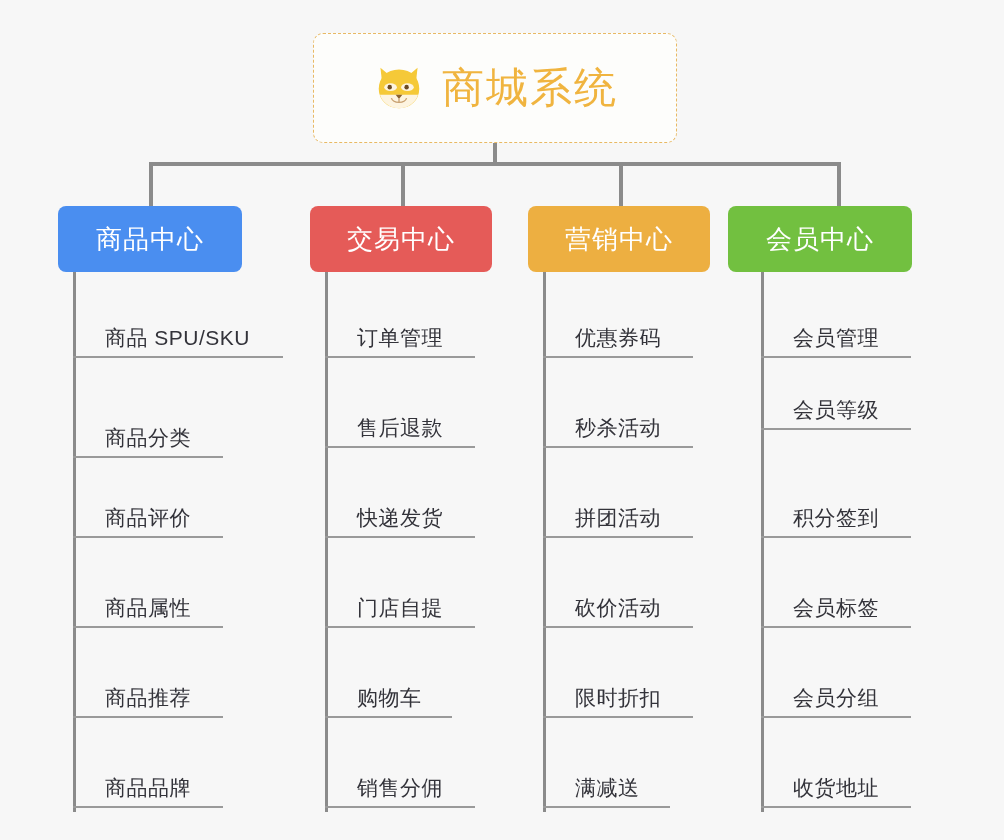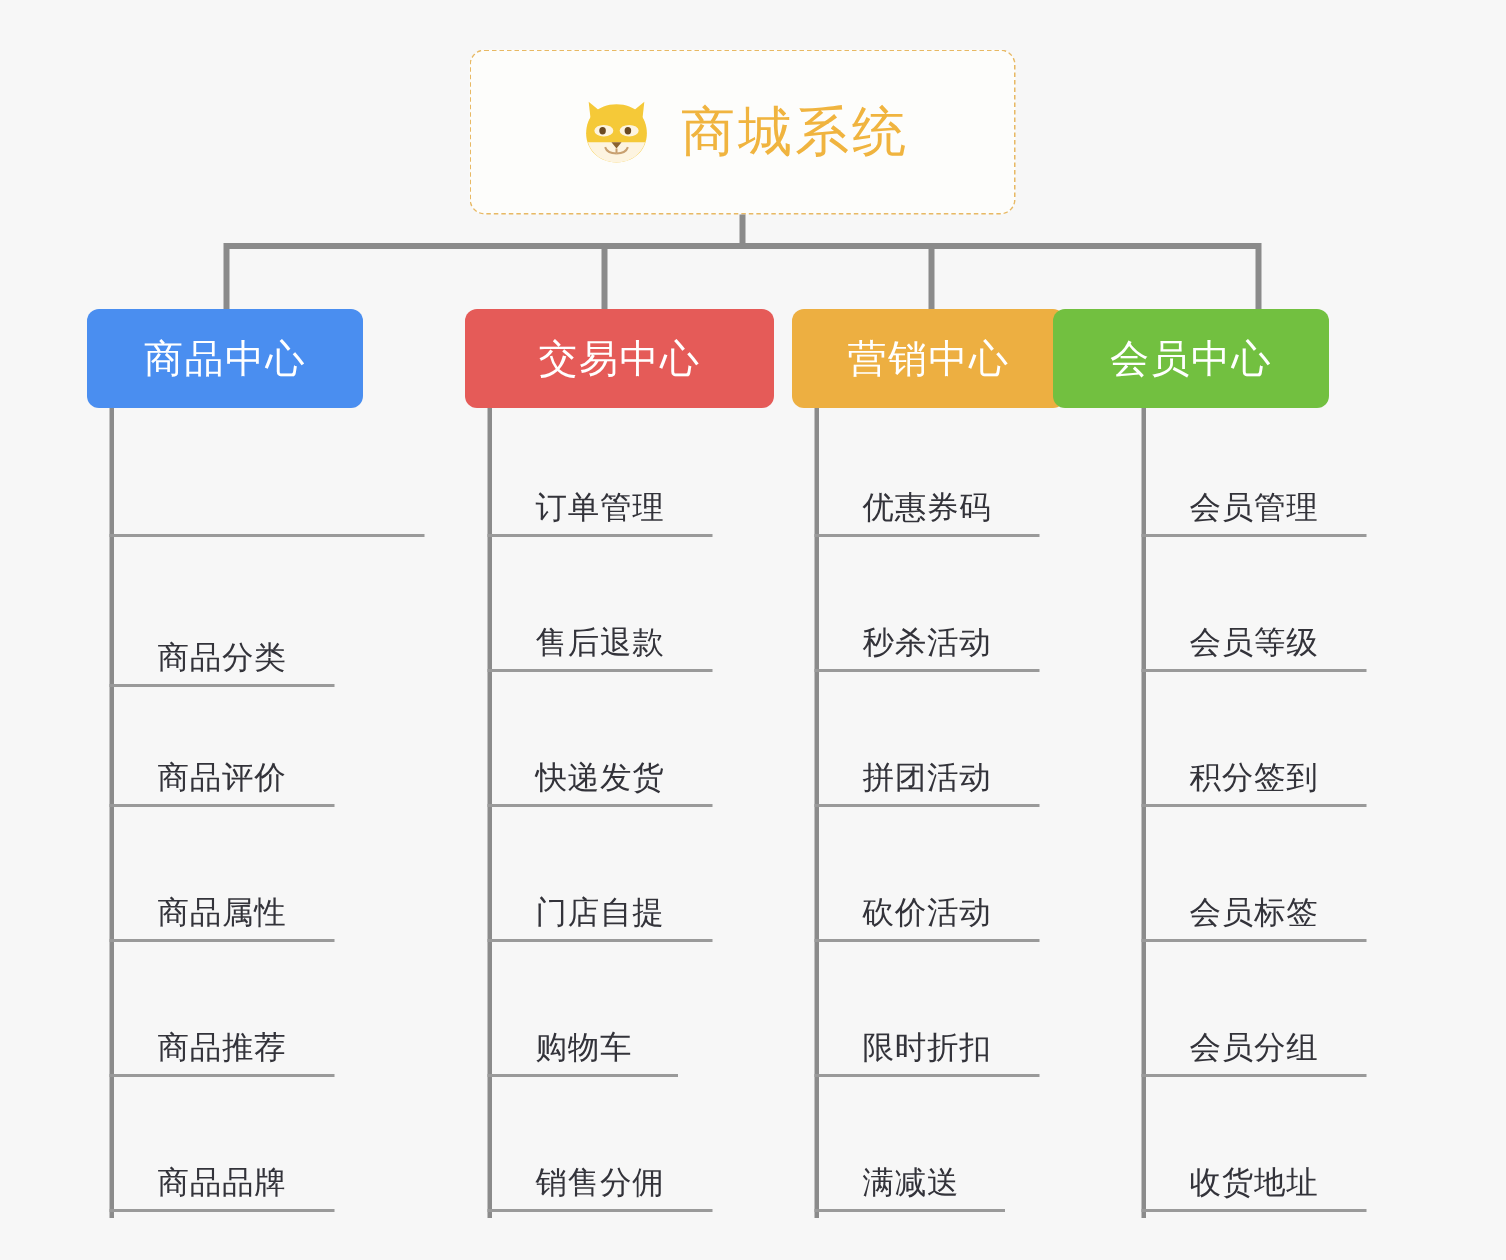--- a/index.html
+++ b/index.html
@@ -33,21 +33,21 @@
     align-items: center;
     justify-content: center;
     gap: 16px;
   }
   .root-emoji {
     width: 54px;
     height: 54px;
     flex: 0 0 auto;
   }
   .root-title {
-    font-size: 36px;
+    font-size: 42px;
     color: #f0b43f;
     letter-spacing: 2px;
     line-height: 1;
     white-space: nowrap;
   }
 
   
   .conn {
     position: absolute;
     background: #8b8b8b;
@@ -133,20 +133,21 @@
       <div class="conn conn-drop" style="left: 837px;"></div>
     </div>
 
   <div id="cats">
       <div class="cat-box" style="left: 58px; width: 184px; background: rgb(74, 142, 240);">
         <span class="cat-label">商品中心</span>
       </div>
       <div class="column" style="left: 73px; height: 540px;">
         <div style="position: absolute; left: 0px; top: 0px; width: 3px; background: rgb(139, 139, 139); height: 540px;"></div>
         <div class="leaf" style="top: 0px; width: 220px;">
+          <span class="leaf-text">商品 SPU/SKU</span>
           <div class="leaf-underline" style="width: 210px; background: rgb(154, 154, 154);"></div>
         </div>
         <div class="leaf" style="top: 100px; width: 160px;">
           <span class="leaf-text">商品分类</span>
           <div class="leaf-underline" style="width: 150px; background: rgb(154, 154, 154);"></div>
         </div>
         <div class="leaf" style="top: 180px; width: 160px;">
           <span class="leaf-text">商品评价</span>
           <div class="leaf-underline" style="width: 150px; background: rgb(154, 154, 154);"></div>
         </div>
@@ -156,21 +157,21 @@
         </div>
         <div class="leaf" style="top: 360px; width: 160px;">
           <span class="leaf-text">商品推荐</span>
           <div class="leaf-underline" style="width: 150px; background: rgb(154, 154, 154);"></div>
         </div>
         <div class="leaf" style="top: 450px; width: 160px;">
           <span class="leaf-text">商品品牌</span>
           <div class="leaf-underline" style="width: 150px; background: rgb(154, 154, 154);"></div>
         </div>
       </div>
-      <div class="cat-box" style="left: 310px; width: 206px; background: rgb(229, 91, 88); justify-content: center;">
+      <div class="cat-box" style="left: 310px; width: 182px; background: rgb(229, 91, 88); justify-content: center;">
         <span class="cat-label">交易中心</span>
       </div>
       <div class="column" style="left: 325px; height: 540px;">
         <div style="position: absolute; left: 0px; top: 0px; width: 3px; background: rgb(139, 139, 139); height: 540px;"></div>
         <div class="leaf" style="top: 0px; width: 160px;">
           <span class="leaf-text">订单管理</span>
           <div class="leaf-underline" style="width: 150px; background: rgb(154, 154, 154);"></div>
         </div>
         <div class="leaf" style="top: 90px; width: 160px;">
           <span class="leaf-text">售后退款</span>
@@ -216,30 +217,30 @@
         </div>
         <div class="leaf" style="top: 360px; width: 160px; text-align: right;">
           <span class="leaf-text">限时折扣</span>
           <div class="leaf-underline" style="width: 150px; background: rgb(154, 154, 154);"></div>
         </div>
         <div class="leaf" style="top: 450px; width: 137px;">
           <span class="leaf-text">满减送</span>
           <div class="leaf-underline" style="width: 127px; background: rgb(154, 154, 154);"></div>
         </div>
       </div>
-      <div class="cat-box" style="left: 702px; width: 184px; background: rgb(114, 192, 64); justify-content: center;">
+      <div class="cat-box" style="left: 728px; width: 184px; background: rgb(114, 192, 64); justify-content: center;">
         <span class="cat-label">会员中心</span>
       </div>
       <div class="column" style="left: 761px; height: 540px;">
         <div style="position: absolute; left: 0px; top: 0px; width: 3px; background: rgb(139, 139, 139); height: 540px;"></div>
         <div class="leaf" style="top: 0px; width: 160px;">
           <span class="leaf-text">会员管理</span>
           <div class="leaf-underline" style="width: 150px; background: rgb(154, 154, 154);"></div>
         </div>
-        <div class="leaf" style="top: 90px; width: 160px;">
+        <div class="leaf" style="top: 72px; width: 160px;">
           <span class="leaf-text">会员等级</span>
           <div class="leaf-underline" style="width: 150px; background: rgb(154, 154, 154);"></div>
         </div>
         <div class="leaf" style="top: 180px; width: 160px; padding-left: 34px;">
           <span class="leaf-text">积分签到</span>
           <div class="leaf-underline" style="width: 150px; background: rgb(154, 154, 154);"></div>
         </div>
         <div class="leaf" style="top: 270px; width: 160px;">
           <span class="leaf-text">会员标签</span>
           <div class="leaf-underline" style="width: 150px; background: rgb(154, 154, 154);"></div>

